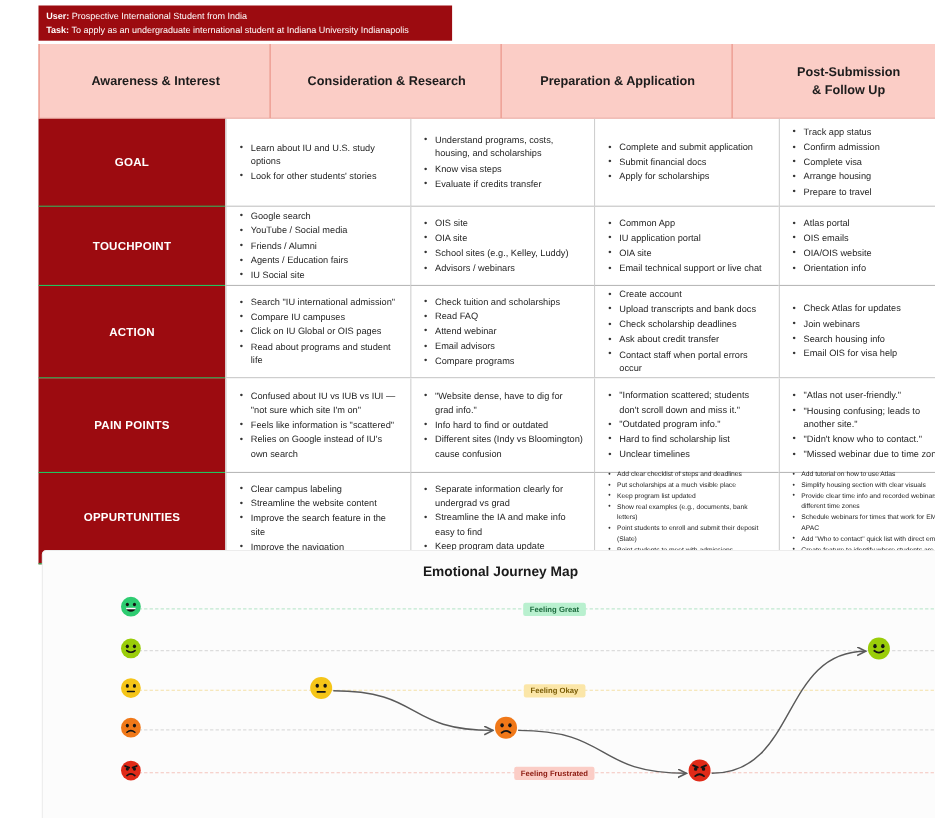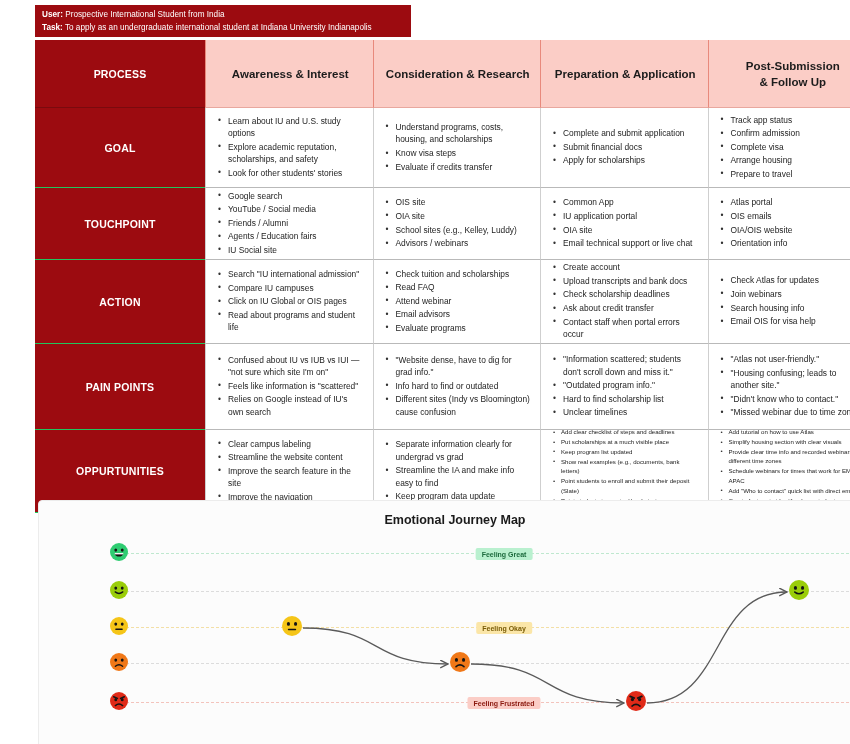--- a/index.html
+++ b/index.html
@@ -124,41 +124,39 @@
     <div class="banner-line">
       <b>User:</b><span> Prospective International Student from India</span>
     </div>
     <div class="banner-line">
       <b>Task:</b><span> To apply as an undergraduate international student at Indiana University Indianapolis</span>
     </div>
   </div>
 
   <div class="table" id="journey-table">
       <div class="trow header" style="height: 68px;">
-        <div class="rowlabel">PROCESS</div>
         <div class="cell">
           <div>Awareness &amp; Interest</div>
         </div>
         <div class="cell">
           <div>Consideration &amp; Research</div>
         </div>
         <div class="cell">
           <div>Preparation &amp; Application</div>
         </div>
         <div class="cell">
           <div>Post-Submission</div>
           <div>&amp; Follow Up</div>
         </div>
       </div>
       <div class="trow" style="height: 80px;">
         <div class="rowlabel">GOAL</div>
         <div class="cell">
           <ul class="bullets">
             <li>Learn about IU and U.S. study options</li>
-            <li>Explore academic reputation, scholarships, and safety</li>
             <li>Look for other students' stories</li>
           </ul>
         </div>
         <div class="cell">
           <ul class="bullets">
             <li>Understand programs, costs, housing, and scholarships</li>
             <li>Know visa steps</li>
             <li>Evaluate if credits transfer</li>
           </ul>
         </div>
@@ -224,21 +222,21 @@
             <li>Click on IU Global or OIS pages</li>
             <li>Read about programs and student life</li>
           </ul>
         </div>
         <div class="cell">
           <ul class="bullets">
             <li>Check tuition and scholarships</li>
             <li>Read FAQ</li>
             <li>Attend webinar</li>
             <li>Email advisors</li>
-            <li>Evaluate programs</li>
+            <li>Compare programs</li>
           </ul>
         </div>
         <div class="cell">
           <ul class="bullets">
             <li>Create account</li>
             <li>Upload transcripts and bank docs</li>
             <li>Check scholarship deadlines</li>
             <li>Ask about credit transfer</li>
             <li>Contact staff when portal errors occur</li>
           </ul>

